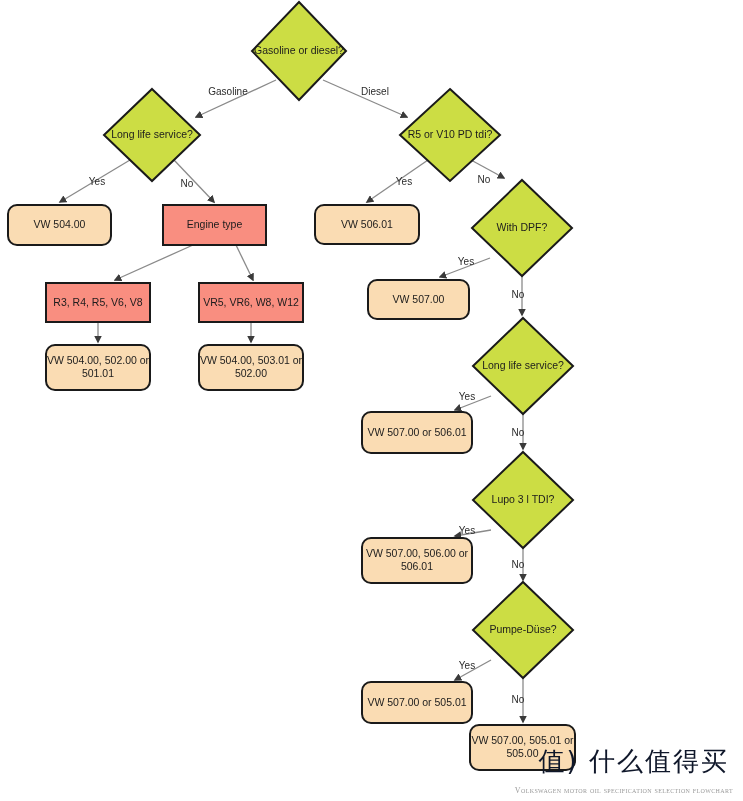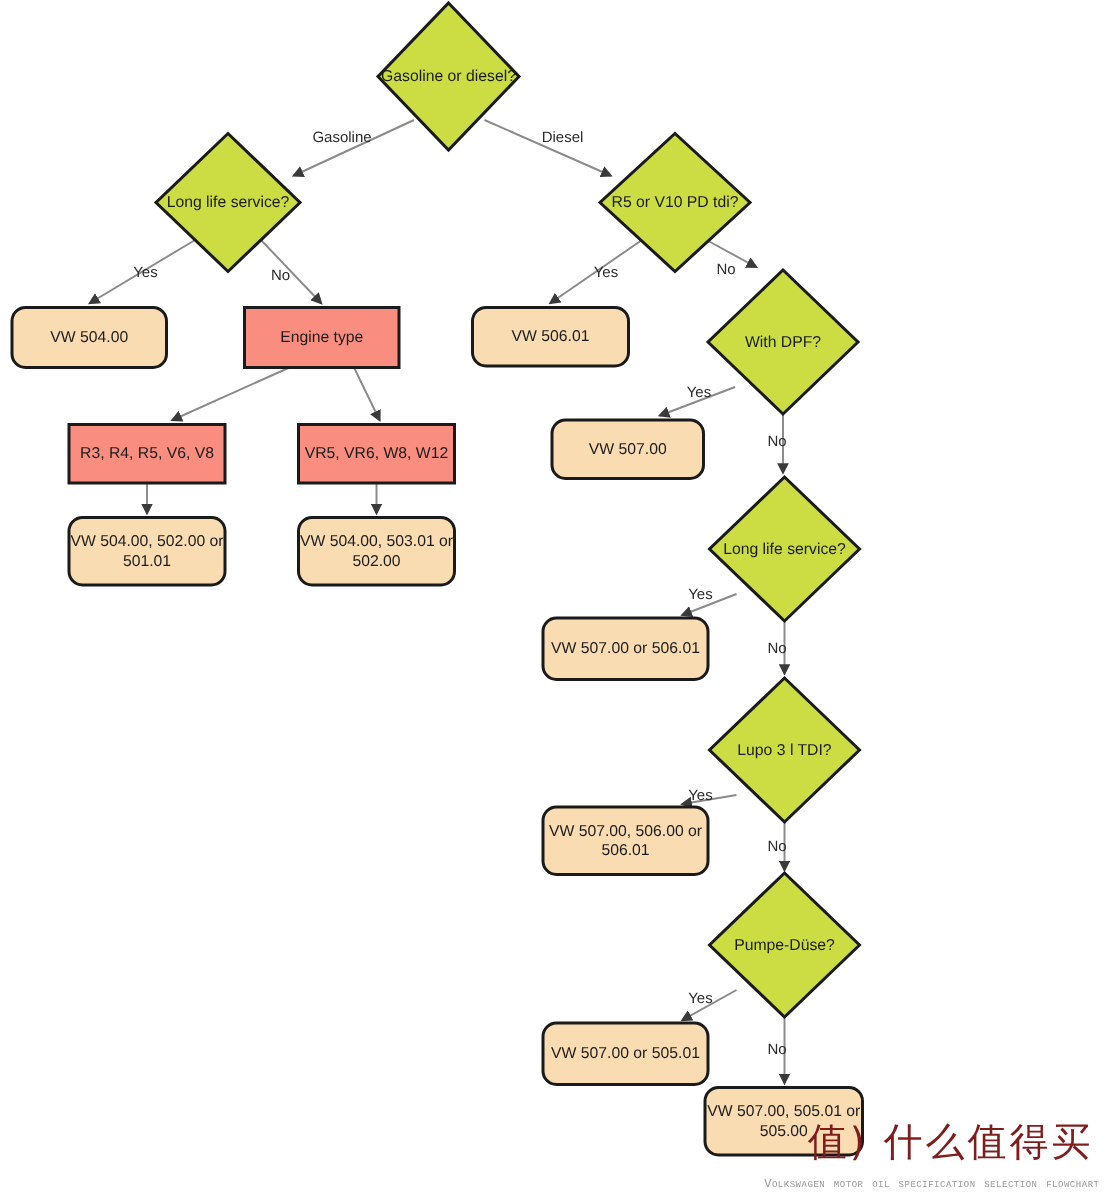--- a/index.html
+++ b/index.html
@@ -46,36 +46,36 @@
     font-family: "Liberation Sans", sans-serif;
     font-size: 10px;
     fill: #2b2b2b;
     text-anchor: middle;
     dominant-baseline: middle;
   }
   .caption-text {
     position: absolute;
     right: 10px;
     bottom: 6px;
-    font-family: Liberation Mono, monospace;
+    font-family: Liberation Serif, serif;
     font-size: 9px;
     letter-spacing: 0.35px;
     color: #9a9a9a;
     font-variant: small-caps;
     text-transform: lowercase;
     white-space: nowrap;
   }
   .caption-text::first-letter { font-size: 11px; }
   .watermark {
     position: absolute;
     right: 14px;
     bottom: 22px;
     font-family: "DejaVu Sans", sans-serif;
     font-size: 26px;
-    color: #7f1d1d;
+    color: #0f172a;
     letter-spacing: 2px;
     white-space: nowrap;
     pointer-events: none;
     user-select: none;
   }
 </style>
 </head>
 <body>
 
 <div id="flowchart-root">

